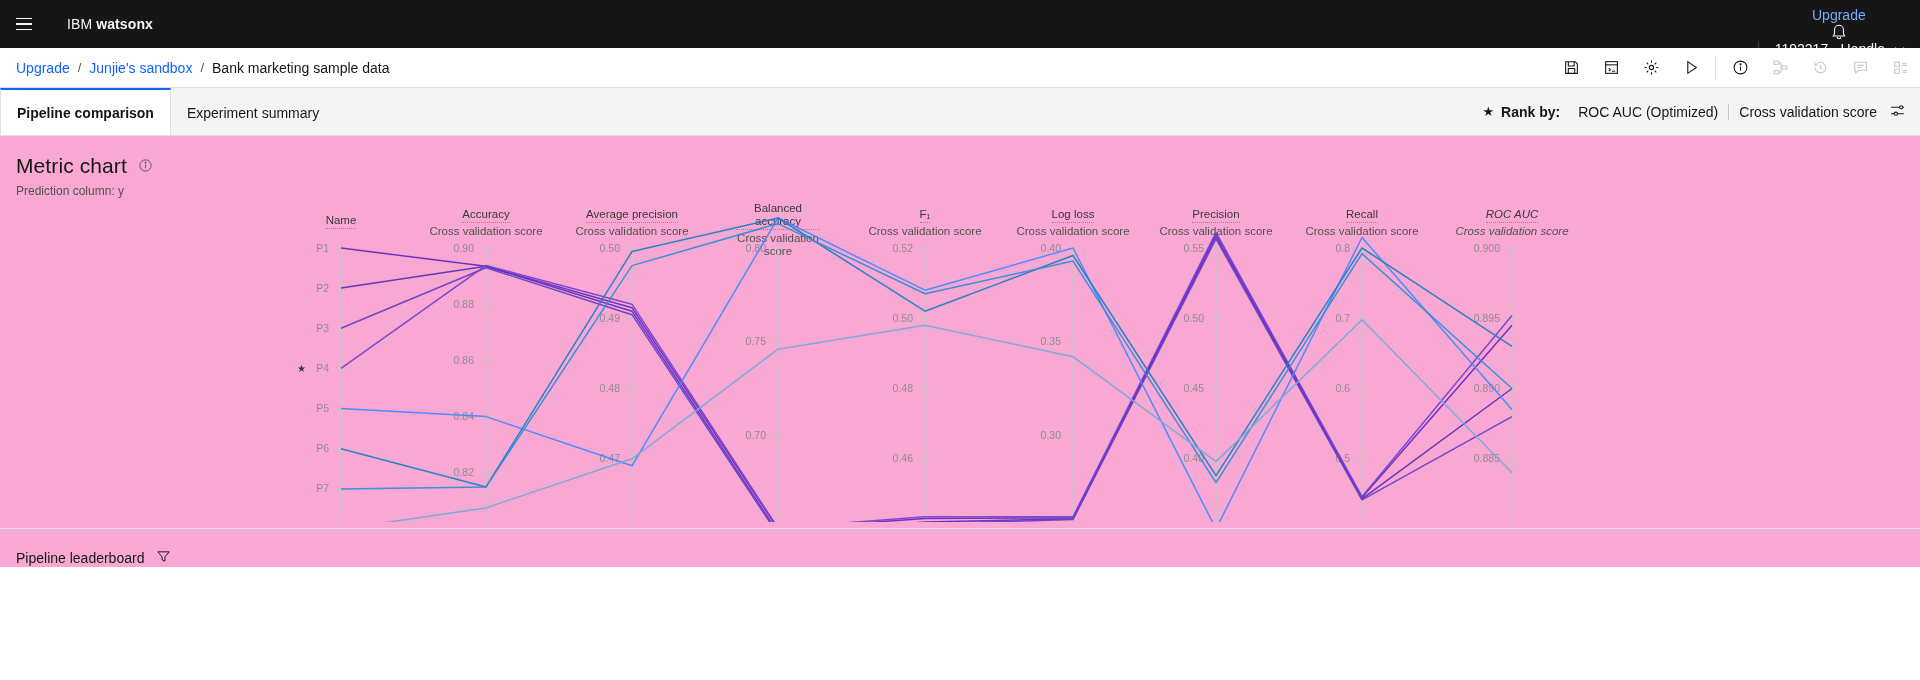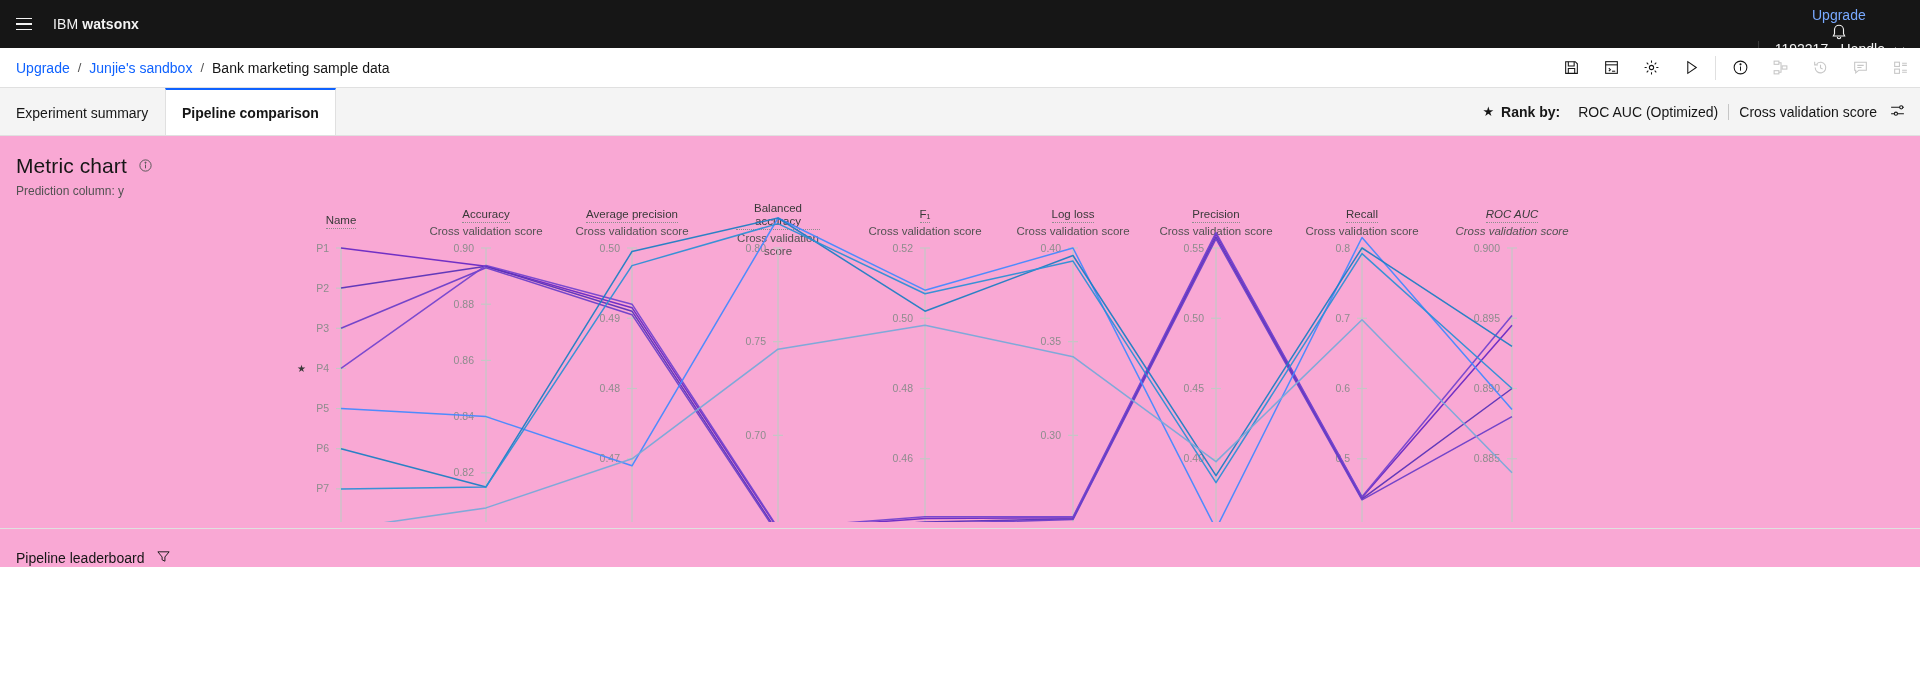--- a/index.html
+++ b/index.html
@@ -15,21 +15,21 @@
   
   .topbar {
     height:48px; background:#161616; color:#f4f4f4;
     display:flex; align-items:center; position:relative;
   }
   .hamburger {
     width:48px; height:48px; display:flex; flex-direction:column;
     align-items:center; justify-content:center; gap:4px; cursor:pointer;
   }
   .hamburger span { display:block; width:16px; height:1.5px; background:#f4f4f4; }
-  .brand { font-size:14px; letter-spacing:.1px; margin-left:5px; }
+  .brand { font-size:14px; letter-spacing:.1px; margin-left:19px; }
   .brand b { font-weight:700; }
   .brand i { font-style:normal; font-weight:400; }
   .topbar-right { margin-left:auto; display:flex; align-items:center; height:34px;flex-direction:column; }
   .upgrade {
     color:#78a9ff; font-size:14px; padding:0 16px; cursor:pointer;
   }
   .icon-btn {
     width:48px; height:48px; display:flex; align-items:center; justify-content:center;
     cursor:pointer;
   }
@@ -215,22 +215,22 @@
       <svg width="17" height="17" viewBox="0 0 32 32" fill="none" stroke="#c6c6c6" stroke-width="2">
         <rect x="5" y="6" width="9" height="8"></rect>
           <rect x="5" y="19" width="9" height="8"></rect>
         <path d="M19 8h9M19 12h9M19 21h9M19 25h9"></path>
       </svg>
     </div>
   </div>
 </div>
 
 <div class="tabsrow">
+  <div class="tab active">Pipeline comparison</div>
   <div class="tab">Experiment summary</div>
-  <div class="tab active">Pipeline comparison</div>
   <div class="rankby">
     <span class="star">★</span>
     <span class="rank-label">Rank by:</span>
     <span class="rank-value">ROC AUC (Optimized)</span>
     <span class="rank-div"></span>
     <span class="rank-second">Cross validation score</span>
     <span>
       <svg width="17" height="17" viewBox="0 0 32 32" fill="none" stroke="#161616" stroke-width="2">
         <path d="M4 10h16M26 10h2M4 22h6M16 22h12"></path>
         <circle cx="23" cy="10" r="3"></circle>

